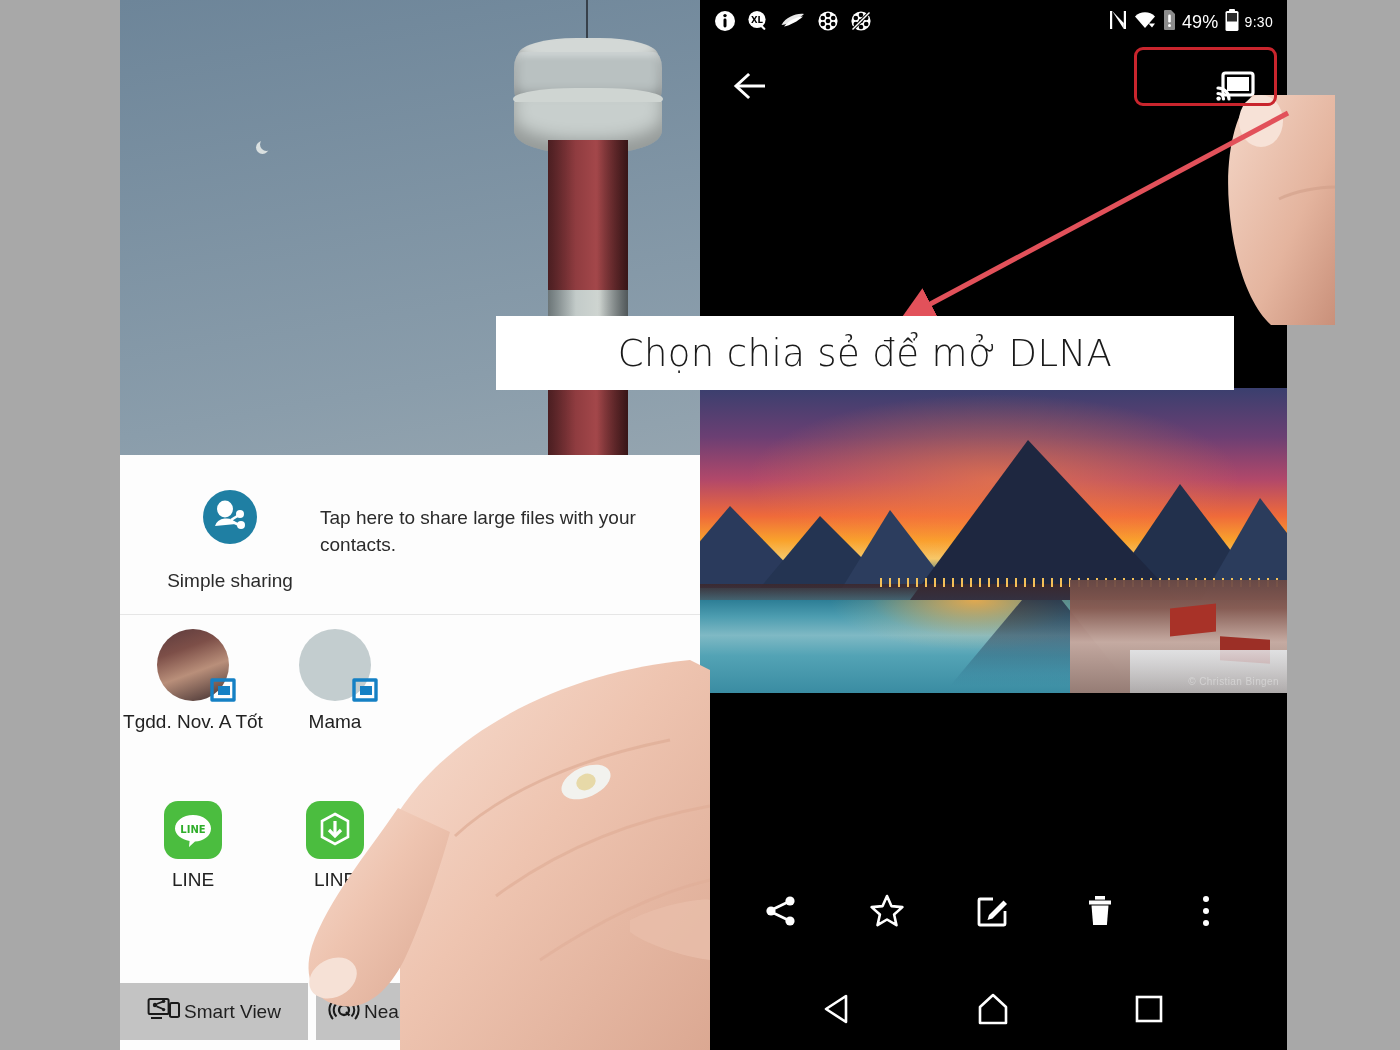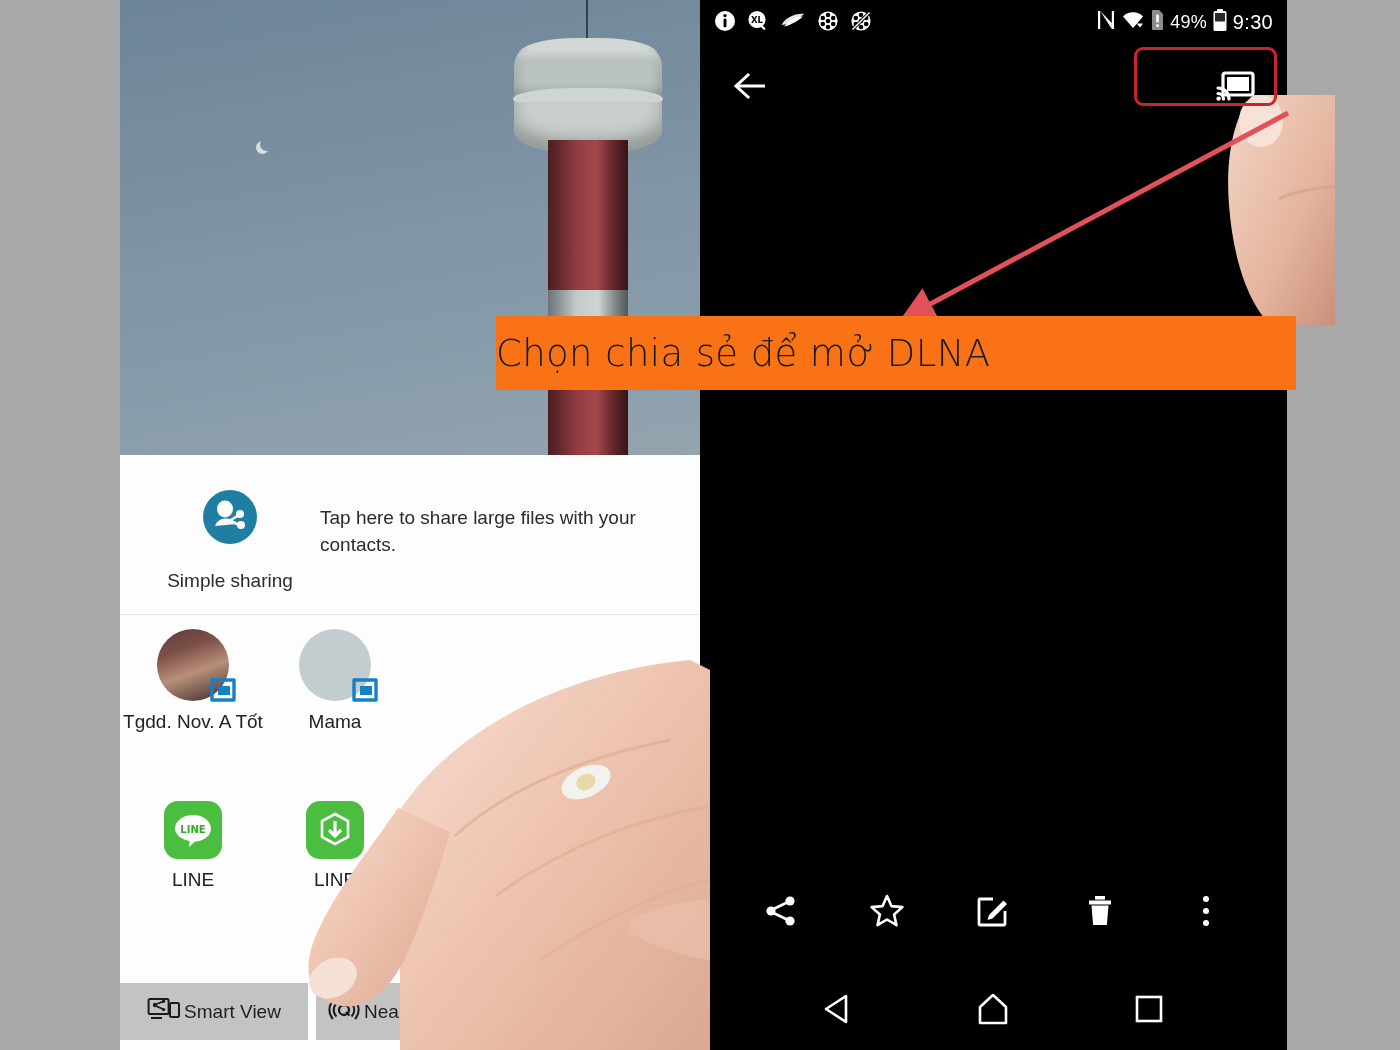--- a/index.html
+++ b/index.html
@@ -50,21 +50,21 @@
     position:absolute; left:700px; top:0; width:587px; height:1050px; background:#000;
     overflow:hidden;
   }
   
   .statusbar { position:absolute; left:0; top:0; width:587px; height:36px;
                display:flex; align-items:flex-end; padding:0 14px; }
   .sb-left { display:flex; align-items:center; gap:11px; }
   .sb-right { margin-left:auto; display:flex; align-items:center; gap:5px; }
   .sb-icon { display:block; }
   .sb-pct { color:#fff; font-size:18px; letter-spacing:.2px; }
-  .sb-time { color:#fff; font-size:20px; letter-spacing:.3px; }
+  .sb-time { color:#fff; font-size:14px; letter-spacing:.3px; }
 
   
   .appbar { position:absolute; left:0; top:50px; width:587px; height:72px; }
   .back-btn { position:absolute; left:26px; top:14px; width:48px; height:44px;
               display:flex; align-items:center; justify-content:center; }
   .cast-btn { position:absolute; right:22px; top:10px; width:58px; height:52px;
               display:flex; align-items:center; justify-content:center; }
   .cast-highlight { position:absolute; left:1134px; top:47px; width:143px; height:59px;
               border:3px solid #c9252d; border-radius:9px; pointer-events:none; z-index:40; }
 
@@ -173,22 +173,22 @@
 
   
   .hand { position:absolute; z-index:30; pointer-events:none; }
   .hand-left {
     left:250px; top:600px; width:460px; height:450px;
   }
   .hand-right { left:1215px; top:95px; width:120px; height:230px; }
 
   
   .banner {
-    position:absolute; left:496px; top:316px; width:800px; height:74px;
-    background:#f97316; z-index:50; display:flex; align-items:center; justify-content:flex-start;
+    position:absolute; left:496px; top:316px; width:738px; height:74px;
+    background:#ffffff; z-index:50; display:flex; align-items:center; justify-content:center;
   }
   .banner-text { font-size:37px; color:#1a1a1a; font-family:"DejaVu Sans", sans-serif;
                  font-weight:300; letter-spacing:.4px; }
 
   
   .arrow-svg { position:absolute; left:880px; top:95px; width:420px; height:240px; z-index:45; }
 </style>
 </head>
 <body>
 
@@ -303,20 +303,38 @@
           <rect x="7" y="5" width="30" height="22" rx="2.5" fill="none" stroke="#fff" stroke-width="3.2"></rect>
           <rect x="11" y="9" width="22" height="14" fill="#fff"></rect>
           <path d="M3 30 a8 8 0 0 0 -0 0" fill="none"></path>
           <path d="M2 20 a11 11 0 0 1 11 11" fill="none" stroke="#fff" stroke-width="3.2" stroke-linecap="round"></path>
           <path d="M2 25.5 a5.5 5.5 0 0 1 5.5 5.5" fill="none" stroke="#fff" stroke-width="3.2" stroke-linecap="round"></path>
           <circle cx="2.6" cy="30.6" r="2.2" fill="#fff"></circle>
         </svg>
       </div>
     </div>
 
+    <div class="photo">
+      <div class="mtn mtn-l1"></div>
+      <div class="mtn mtn-l2"></div>
+      <div class="mtn mtn-l3"></div>
+      <div class="mtn mtn-r1"></div>
+      <div class="mtn mtn-r2"></div>
+      <div class="mtn mtn-main"></div>
+      <div class="shoreline"></div>
+      <div class="town-lights"></div>
+      <div class="water"></div>
+      <div class="water-glow"></div>
+      <div class="water-refl"></div>
+      <div class="village"></div>
+      <div class="vil-red1"></div>
+      <div class="vil-red2"></div>
+      <div class="vil-snow"></div>
+      <div class="photo-watermark">© Christian Bingen</div>
+    </div>
 
 
     <div class="actionbar">
       <div class="action-btn">
         <svg width="34" height="34" viewBox="0 0 34 34">
           <circle cx="26" cy="7" r="4.6" fill="#fff"></circle>
             <circle cx="7" cy="17" r="4.6" fill="#fff"></circle>
             <circle cx="26" cy="27" r="4.6" fill="#fff"></circle>
           <line x1="9.5" y1="15" x2="23" y2="8.5" stroke="#fff" stroke-width="2.6"></line>
           <line x1="9.5" y1="19" x2="23" y2="25.5" stroke="#fff" stroke-width="2.6"></line>

